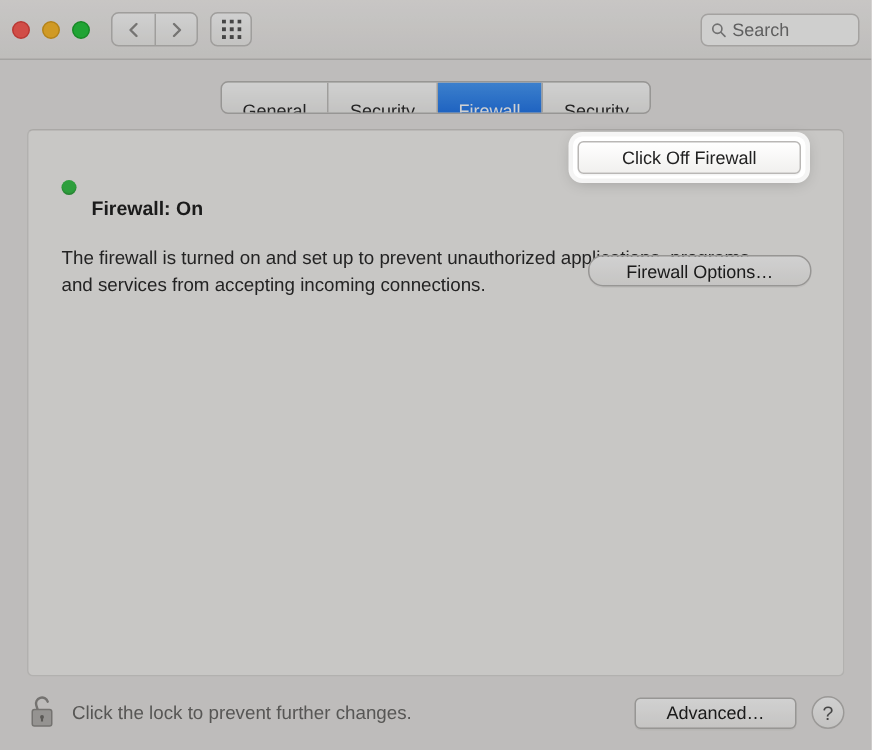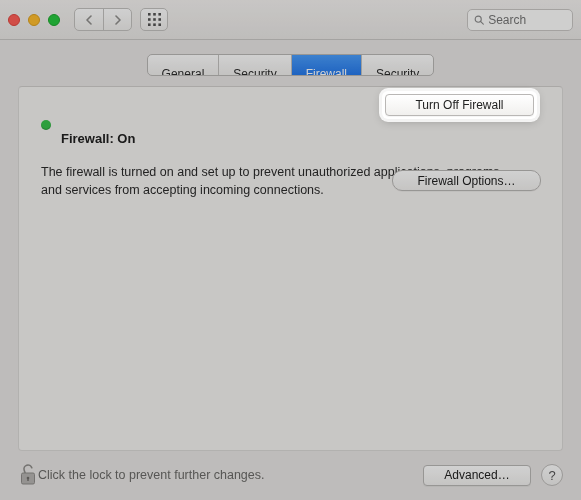--- a/index.html
+++ b/index.html
@@ -41,21 +41,21 @@
     .statusrow { display:flex; align-items:center; margin-top:4px; }
     .status-dot { width:10px; height:10px; border-radius:50%; background:#39c24b; margin-right:10px; box-shadow:inset 0 -1px 1px rgba(0,0,0,0.2); }
     .status-text { font-size:13px; font-weight:700; color:#222;margin-top:28px; }
     .btn { height:21px; border:1px solid #b9b7b5; border-radius:4px; background:linear-gradient(#ffffff,#f1f0ee); font-size:12px; color:#222; padding:0 14px; box-shadow:0 1px 0 rgba(0,0,0,0.04); }
     .turnoff { position:absolute; top:94px; left:385px; width:149px; height:22px; z-index:3; }
     .desc { font-size:12.5px; color:#2b2b2b; margin-top:17px; line-height:1.45; max-width:480px; }
     .options-btn { position:absolute; top:170px; right:40px; width:149px;border-radius:10px; }
     
     
     .footer { position:absolute; bottom:0; left:0; right:0; height:50px; display:flex; align-items:center; padding:0 18px; z-index:0; }
-    .lock-area { display:flex; align-items:center; color:#6b6a68; font-size:12.5px; }
+    .lock-area { display:flex; align-items:center; gap:10px; color:#6b6a68; font-size:12.5px; }
     .lock-icon { color:#7c7a77; }
     .footer-right { margin-left:auto; display:flex; align-items:center; gap:10px; }
     .help-btn { width:22px; height:22px; border-radius:50%; border:1px solid #bdbbb9; background:linear-gradient(#fefefe,#efeeec); font-size:13px; color:#555; display:flex; align-items:center; justify-content:center; }
 
     svg { display:block; }
   </style>
 </head>
 <body>
 
 <div class="titlebar">
@@ -110,21 +110,21 @@
 </div>
 
 <div class="panel">
   <div class="statusrow">
     <span class="status-dot"></span>
     <span class="status-text">Firewall: On</span>
   </div>
   <div class="desc">The firewall is turned on and set up to prevent unauthorized applications, programs, and services from accepting incoming connections.</div>
 </div>
 
-<button class="btn turnoff">Turn Off Firewall</button>
+<button class="btn turnoff">Click Off Firewall</button>
 <button class="btn options-btn">Firewall Options…</button>
 
 <div class="footer">
   <div class="lock-area">
     <svg class="lock-icon" width="20" height="24" viewBox="0 0 20 24">
       <path d="M6 10 V6 a4 4 0 0 1 8 0" stroke="#8e8c89" stroke-width="1.6" fill="none" stroke-linecap="round" transform="rotate(-18 10 6)"></path>
       <rect x="3.5" y="10" width="13" height="11" rx="1.5" fill="#b6b4b1" stroke="#8e8c89" stroke-width="1"></rect>
       <circle cx="10" cy="15" r="1.3" fill="#6f6d6a"></circle>
       <rect x="9.3" y="15" width="1.4" height="3" fill="#6f6d6a"></rect>
     </svg>

